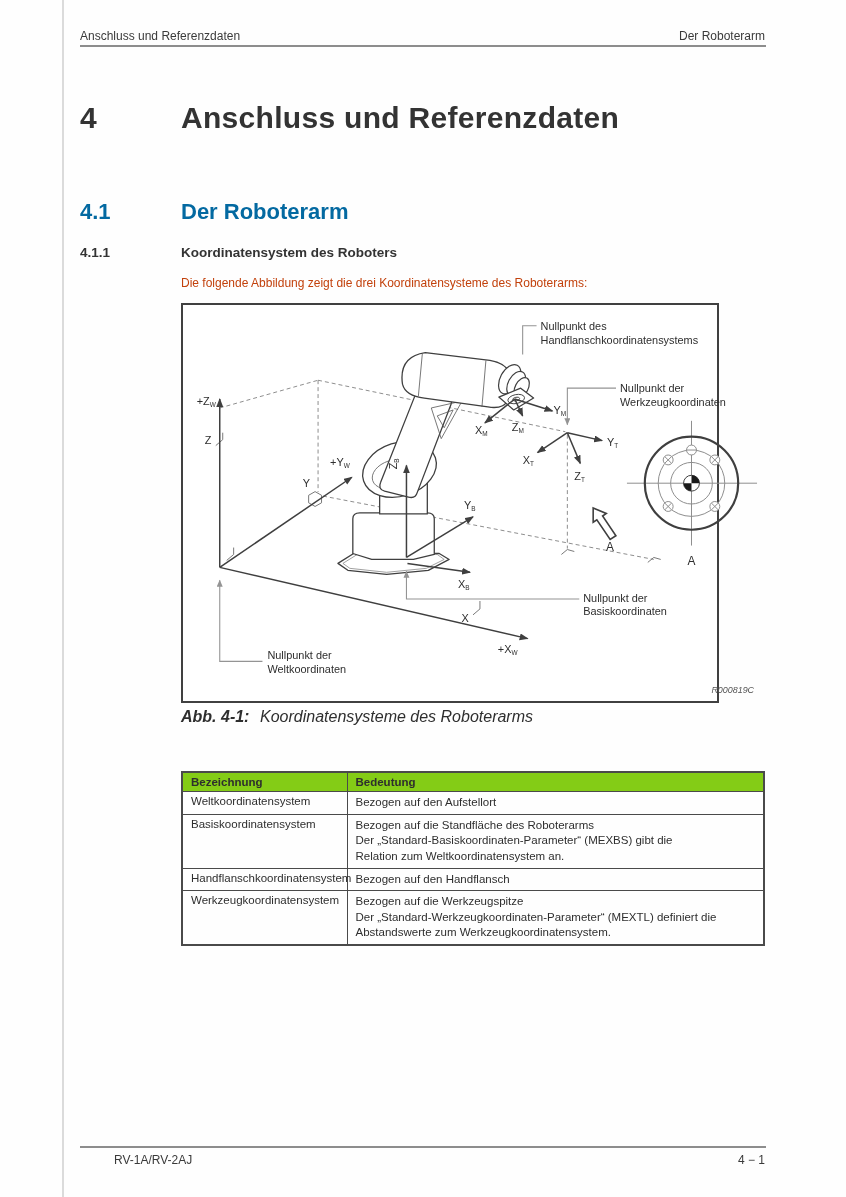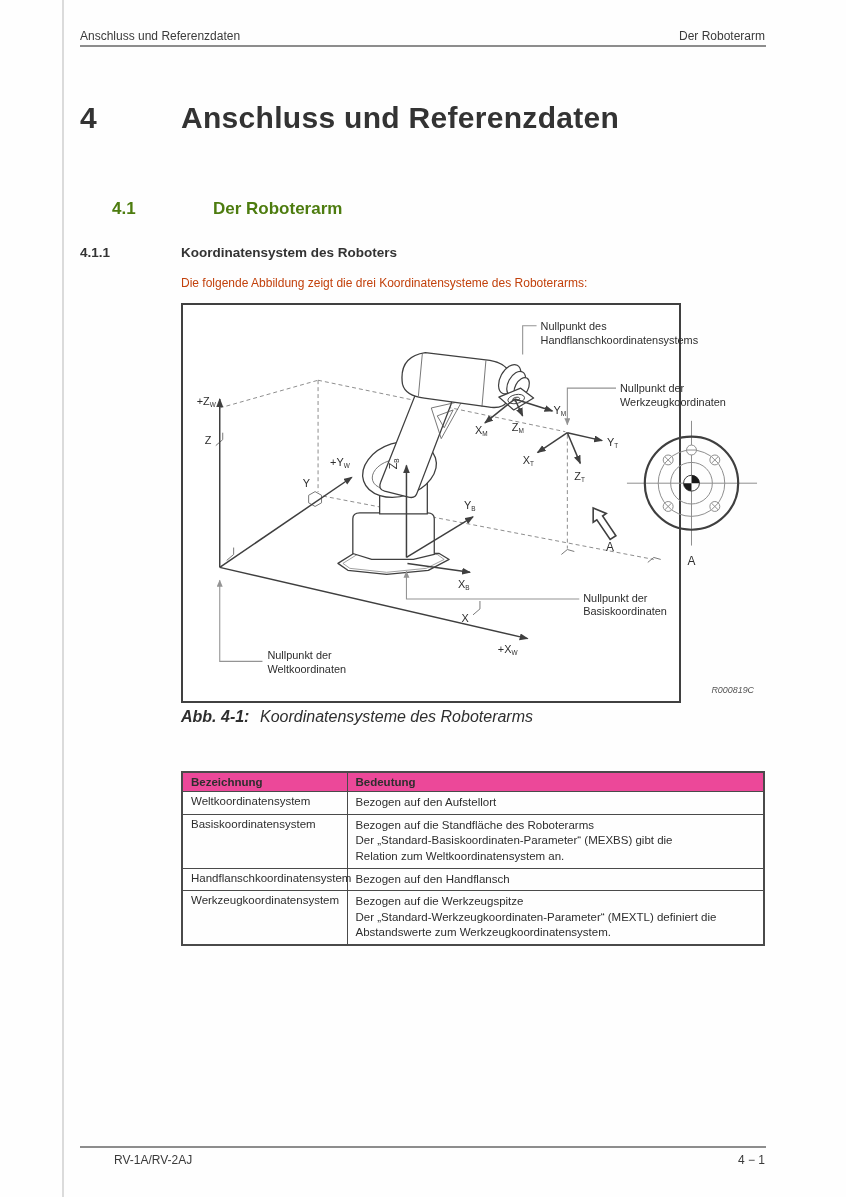--- a/index.html
+++ b/index.html
@@ -3,31 +3,31 @@
 <meta charset="utf-8">
 <style>
   html,body{margin:0;padding:0;background:#ffffff;}
   .page{position:relative;width:846px;height:1197px;background:#fefefe;overflow:hidden;
         font-family:"Liberation Sans",sans-serif;color:#2e2e2e;}
   .scan-edge{position:absolute;left:62px;top:0;width:2px;height:100%;background:#cccccc;opacity:.7;}
   .abs{position:absolute;}
   .hdr{font-size:12px;color:#3a3a3a;white-space:nowrap;}
   .rule{height:2px;background:#8d8d8d;}
   .h1{font-size:30px;font-weight:bold;color:#333;letter-spacing:.3px;white-space:nowrap;}
-  .h2{font-size:17px;font-weight:bold;color:#4d7c0f;white-space:nowrap;margin-left:32px;}
+  .h2{font-size:22px;font-weight:bold;color:#0369a1;white-space:nowrap;}
   .h3{font-size:13.5px;font-weight:bold;color:#333;white-space:nowrap;}
   .body-text{font-size:12px;color:#c2410c;white-space:nowrap;}
   .figure{box-sizing:border-box;border:2px solid #404040;background:#fff;}
   .caption{display:flex;font-size:16px;font-style:italic;color:#2e2e2e;}
   .caption .cap-label{font-weight:bold;width:79px;flex:0 0 79px;}
   table.dtable{border-collapse:collapse;width:584px;font-size:11.5px;color:#2e2e2e;
         border:2px solid #4a4a4a;table-layout:fixed;}
   table.dtable th,table.dtable td{border:1px solid #4a4a4a;padding:3px 8px;text-align:left;
         vertical-align:top;font-weight:normal;}
-  table.dtable th{background:#ec4899;font-weight:bold;}
+  table.dtable th{background:#84cc16;font-weight:bold;}
   .col-name{width:165px;}
   .cl{line-height:1.36;}
   .ftr{font-size:12px;color:#3a3a3a;white-space:nowrap;}
   svg text{font-family:"Liberation Sans",sans-serif;font-size:11px;fill:#2e2e2e;}
   svg .sub{font-size:6.5px;}
   svg .big{font-size:12px;}
   svg .ref{font-size:9px;font-style:italic;fill:#555;}
 </style>
 </head>
 <body>
@@ -43,21 +43,21 @@
   <div class="abs h1" style="left:181px;top:101px;">Anschluss und Referenzdaten</div>
 
   <div class="abs h2" style="left:80px;top:199px;">4.1</div>
   <div class="abs h2" style="left:181px;top:199px;">Der Roboterarm</div>
 
   <div class="abs h3" style="left:80px;top:245px;">4.1.1</div>
   <div class="abs h3" style="left:181px;top:245px;">Koordinatensystem des Roboters</div>
 
   <div class="abs body-text" style="left:181px;top:276px;">Die folgende Abbildung zeigt die drei Koordinatensysteme des Roboterarms:</div>
 
-  <div class="abs figure" style="left:181px;top:303px;width:500px;height:400px;">
+  <div class="abs figure" style="left:181px;top:303px;width:538px;height:400px;">
     <svg width="580" height="396" viewBox="0 0 584 400" preserveAspectRatio="none">
       <defs>
         <marker id="ahD" markerUnits="userSpaceOnUse" markerWidth="10" markerHeight="8" refX="8" refY="3.5" orient="auto">
           <path d="M0,0 L9,3.5 L0,7 Z" fill="#3f3f3f"></path>
         </marker>
         <marker id="ahG" markerUnits="userSpaceOnUse" markerWidth="8" markerHeight="7" refX="6.5" refY="3" orient="auto">
           <path d="M0,0 L7,3 L0,6 Z" fill="#949494"></path>
         </marker>
       </defs>
 

